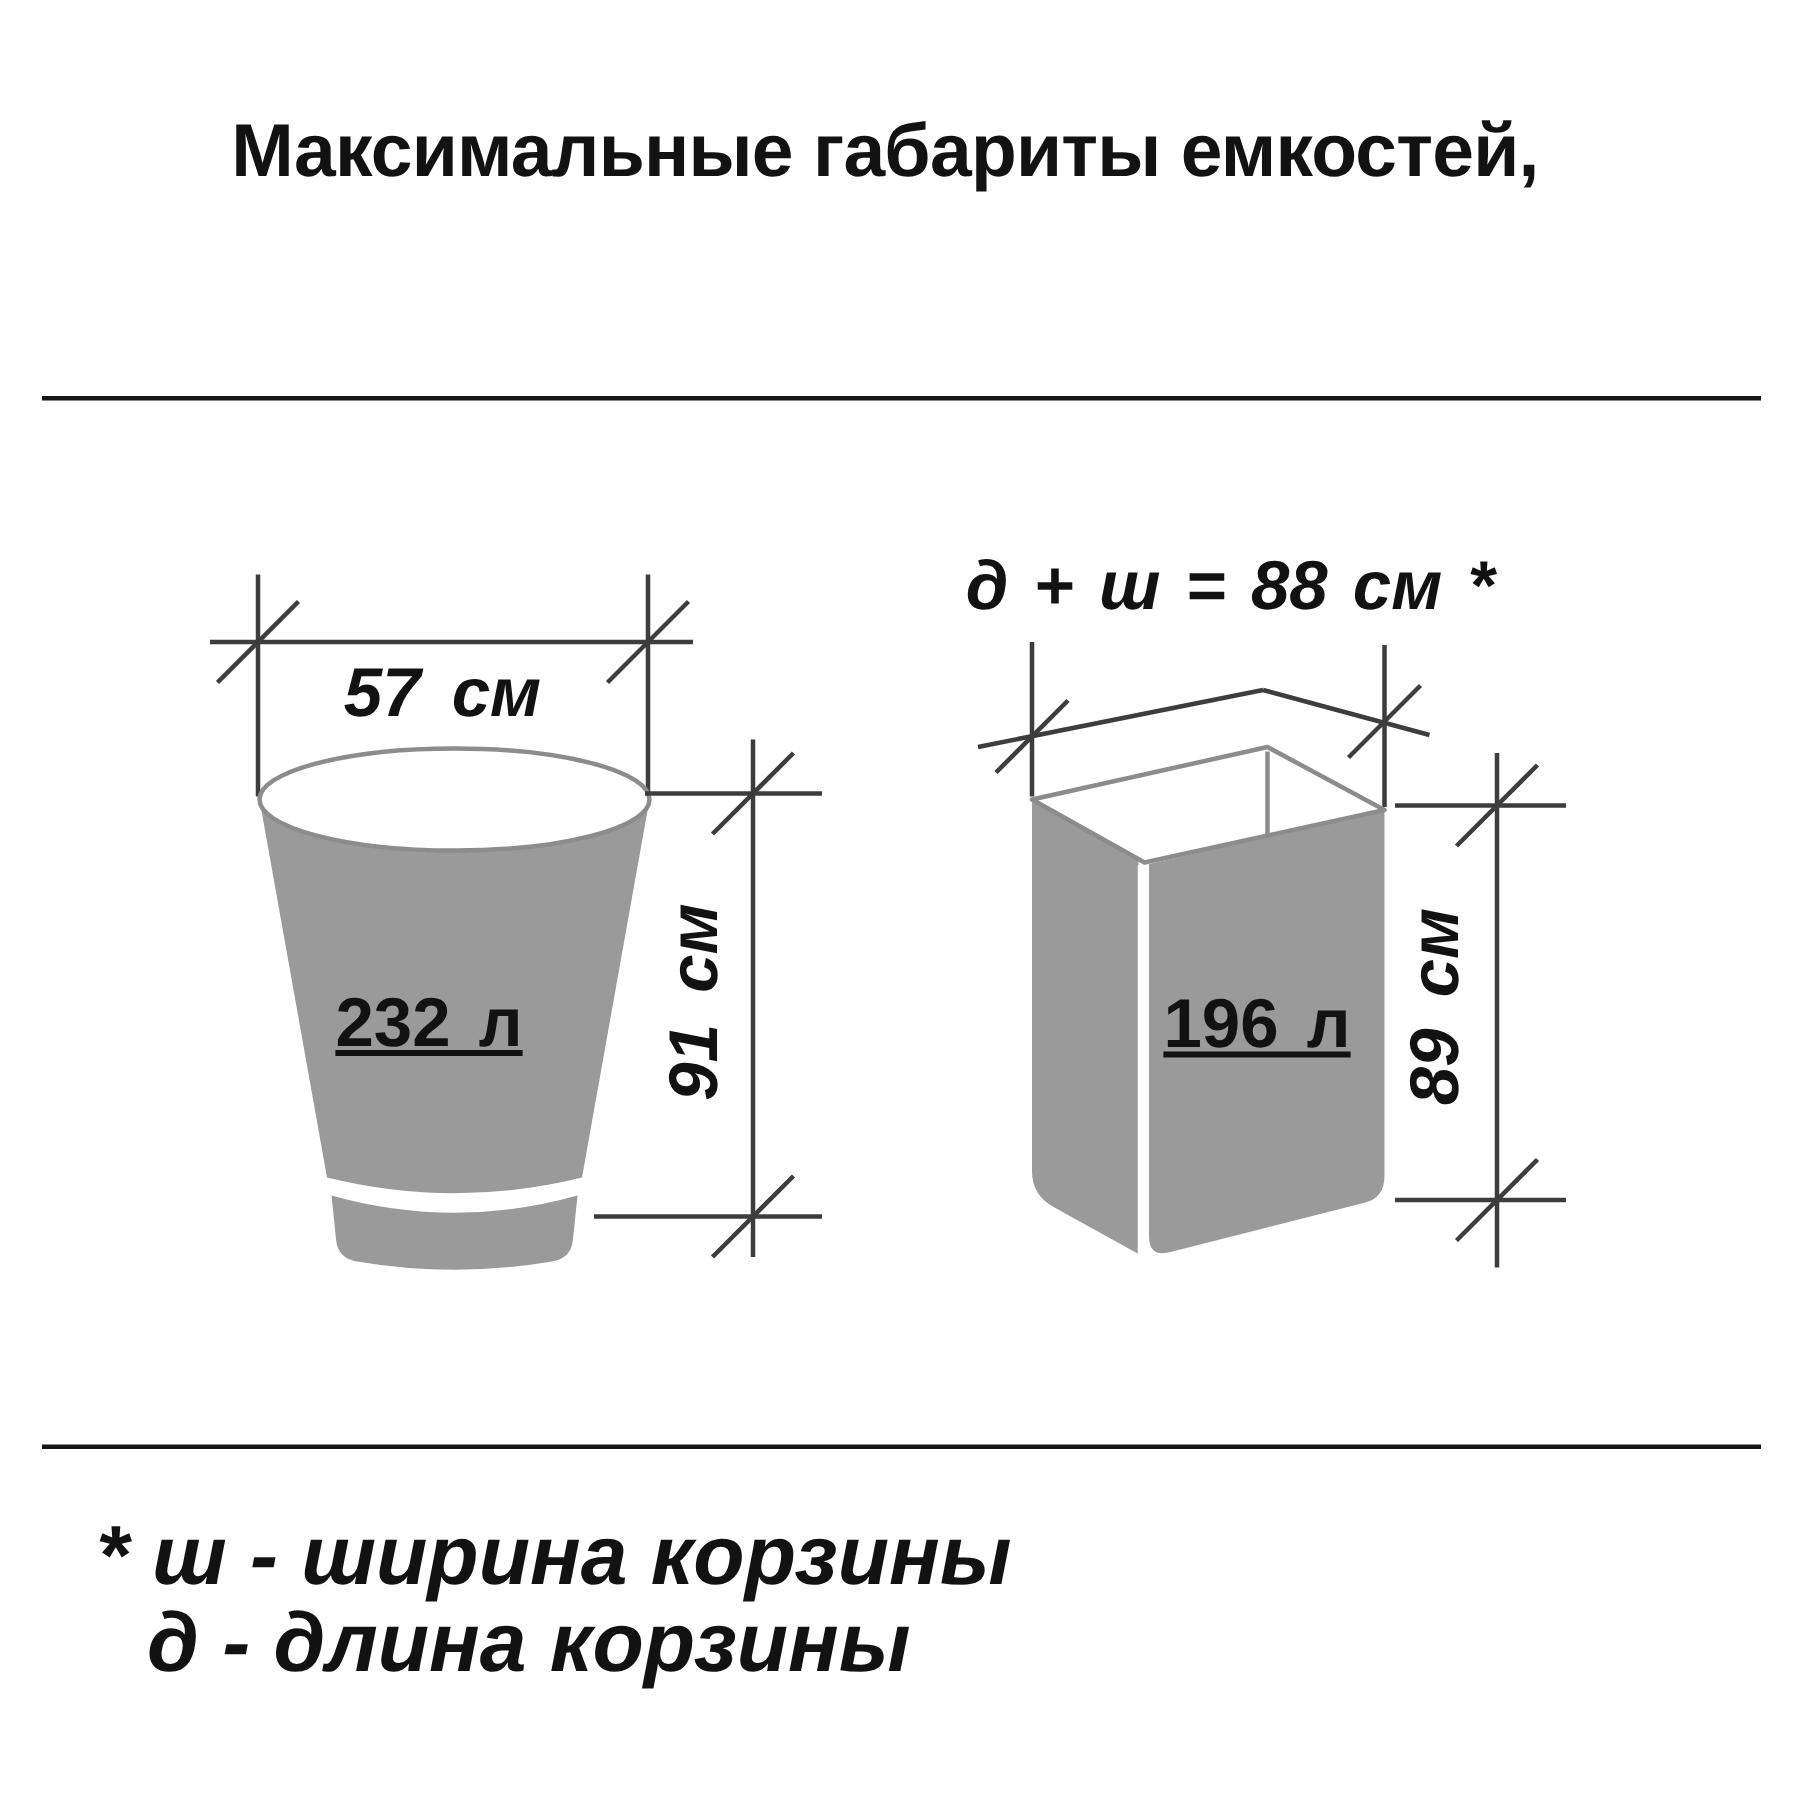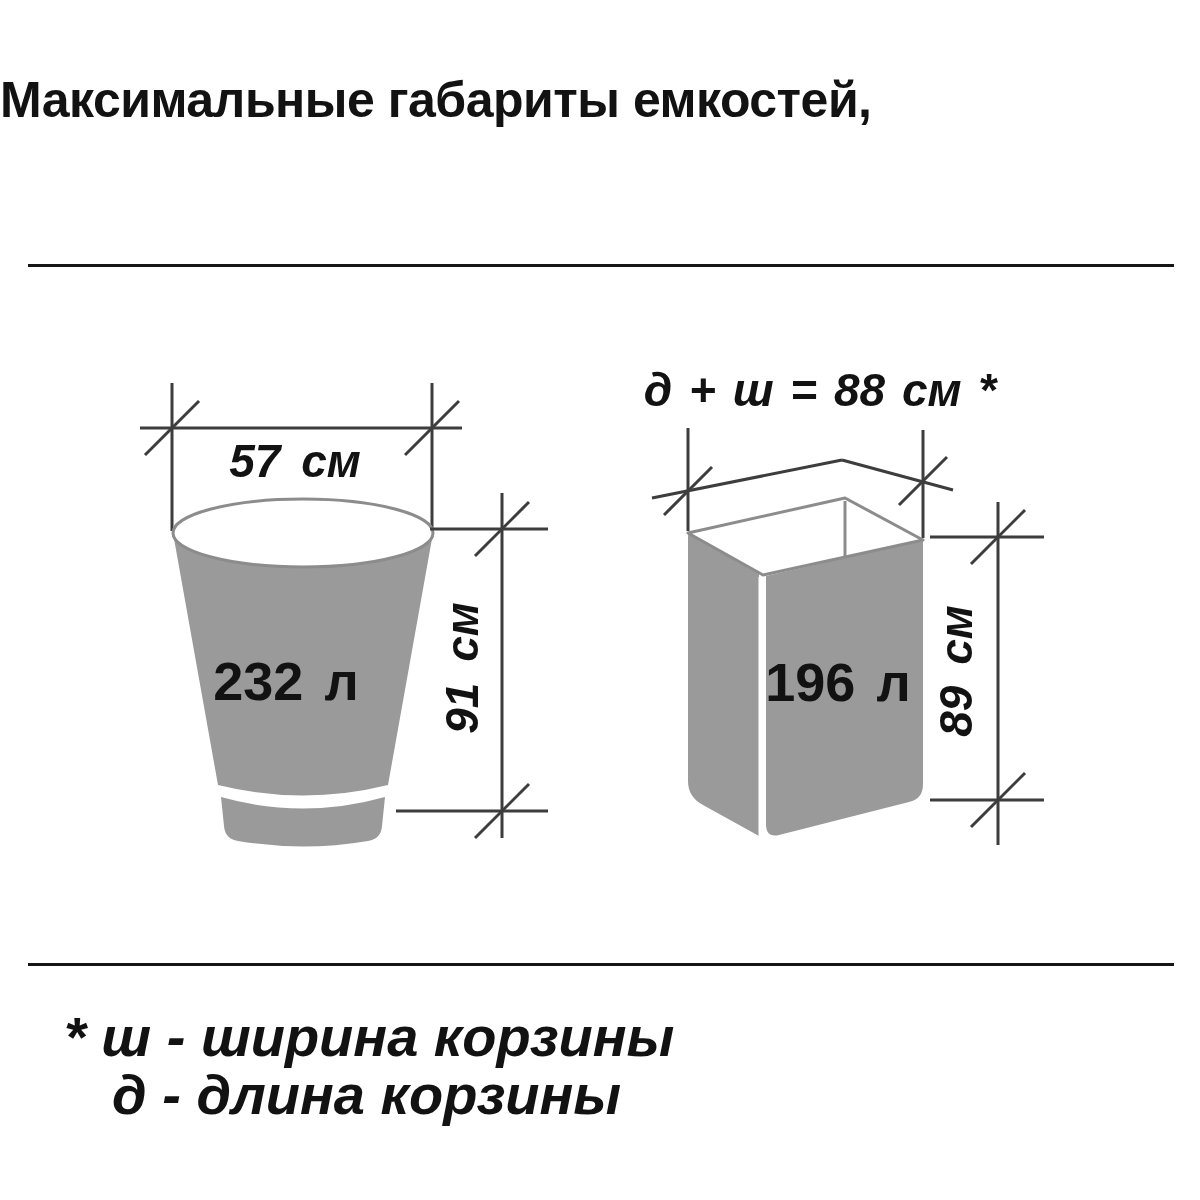--- a/index.html
+++ b/index.html
@@ -7,20 +7,21 @@
     width: 1200px; height: 1200px;
     background: #ffffff;
     font-family: "Liberation Sans", "DejaVu Sans", sans-serif;
     overflow: hidden;
     position: relative;
   }
   .page { position: absolute; inset: 0; width: 1200px; height: 1200px; }
 
   .title {
     position: absolute; top: 62px; left: 0; width: 1180px;
+    text-align: center;
     font-weight: 700; font-style: normal;
     font-size: 50px; line-height: 76px;
     letter-spacing: -0.5px;
     color: #121212;
   }
   .title span { display: block; }
 
   .divider {
     position: absolute; left: 28px; width: 1146px; height: 3px;
     background: #161616;
@@ -32,30 +33,30 @@
 
   .lbl {
     position: absolute;
     transform: translate(-50%, -50%);
     font-weight: 700; font-style: italic;
     font-size: 46px; color: #121212;
     white-space: nowrap;
     word-spacing: 8px;
   }
   .lbl.rot { transform: translate(-50%, -50%) rotate(-90deg); }
-  .lbl.vol { font-style: normal; font-size: 54px; word-spacing: 6px; letter-spacing: 0px; }
+  .lbl.vol { font-style: normal; font-size: 46px; word-spacing: 6px; letter-spacing: 0px; text-decoration: underline; }
 
   .footnote {
     position: absolute; left: 64px; top: 1008px;
     font-weight: 700; font-style: italic;
     font-size: 56px; line-height: 58px;
     color: #121212;
     white-space: nowrap;
   }
-  .footnote .fn2 { margin-left: 48px; }
+  .footnote .fn2 { margin-left: 34px; }
 </style>
 </head>
 <body>
 
 <div class="page">
 
   <div class="title">
     <span>Максимальные габариты емкостей,</span>
   </div>
 

